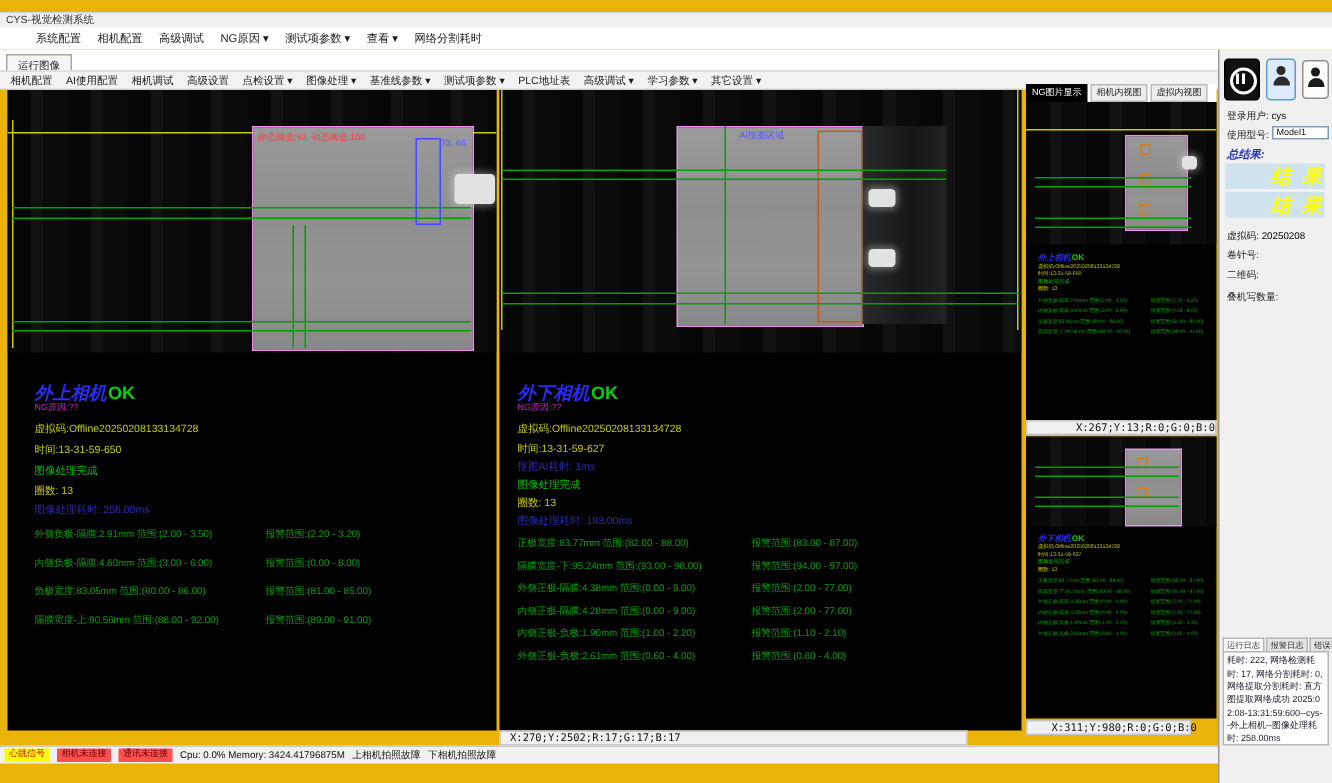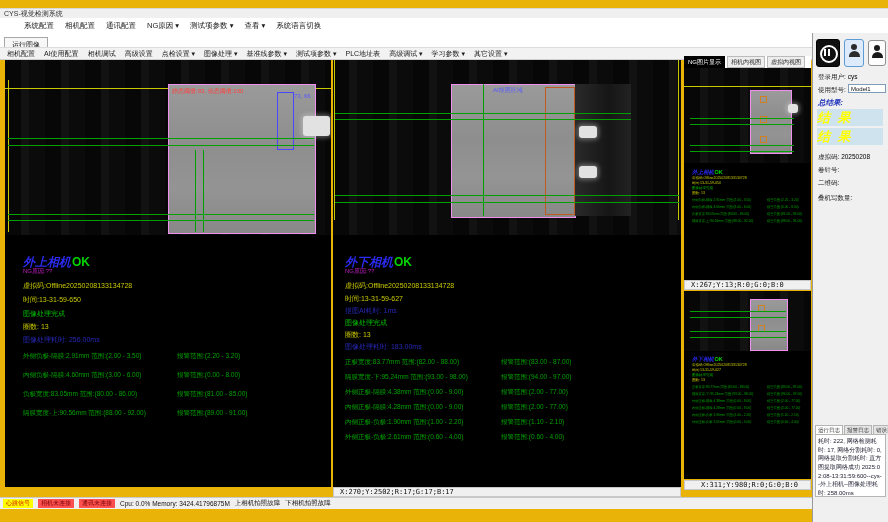--- a/index.html
+++ b/index.html
@@ -58,21 +58,21 @@
   .pausebar{position:absolute;top:9px;width:2px;height:7px;background:#fff;}
   .userbtn{width:18px;height:26px;background:#dceafc;border-color:#5e9bd4;}
   .user2btn{width:16px;height:24px;}
   .phead{width:6px;height:6px;border-radius:50%;background:#2b2b2b;margin:4px auto 0;}
   .pbody{width:11px;height:6px;border-radius:6px 6px 0 0;background:#2b2b2b;margin:1px auto 0;}
   .dark .phead,.dark .pbody{background:#1a1a1a;}
   .fld{position:absolute;font-size:6.5px;color:#222;white-space:nowrap;}
   .fld b{font-weight:normal;color:#000;}
   .modelbox{position:absolute;background:#fff;border:1px solid #7f9db9;font-size:6px;color:#111;line-height:9px;padding:0 2px;width:38px;height:9px;box-sizing:border-box;}
   .totallabel{position:absolute;font-size:7.5px;font-style:italic;font-weight:bold;color:#2233bb;}
-  .resultbox{position:absolute;left:4px;width:66px;height:17px;background:#cfe3ef;color:#ffff00;font-size:13px;font-weight:bold;font-style:italic;text-align:left;line-height:17px;letter-spacing:2px;}
+  .resultbox{position:absolute;left:4px;width:66px;height:17px;background:#cfe3ef;color:#ffff00;font-size:13px;font-weight:bold;font-style:italic;text-align:right;line-height:17px;letter-spacing:2px;}
   .logtabs{position:absolute;left:2px;display:flex;gap:1px;}
   .logtab{background:#e4e4e4;border:1px solid #b5b5b5;border-bottom:none;font-size:5.5px;color:#333;padding:1px 2px;white-space:nowrap;}
   .logtab.sel{background:#fff;}
   .logbox{position:absolute;left:2px;width:71px;background:#fff;border:1px solid #b5b5b5;box-sizing:border-box;font-size:6px;color:#223;line-height:1.45;padding:2px;word-break:break-all;}
 
   
   .bottombar{left:0;top:497px;width:812px;height:12px;background:#f0f0f0;border-top:1px solid #c9c9c9;display:flex;align-items:center;gap:5px;padding-left:3px;box-sizing:border-box;font-size:6.5px;color:#111;}
   .badge{padding:0 3px;line-height:9px;font-size:6px;}
   .badge.hb{background:#ffff00;color:#cc0000;}
   .badge.err{background:#ff5050;color:#6d0000;}
@@ -81,25 +81,25 @@
 <body>
 
 <div class="screen">
 
   <div class="abs titlebar">CYS-视觉检测系统</div>
 
   <div class="abs logo">C</div>
   <div class="abs menubar">
     <span>系统配置</span>
     <span>相机配置</span>
-    <span>通讯配置</span>
+    <span>高级调试</span>
     <span>NG原因 ▾</span>
     <span>测试项参数 ▾</span>
     <span>查看 ▾</span>
-    <span>系统语言切换</span>
+    <span>网络分割耗时</span>
   </div>
 
   <div class="abs tabrow">
     <span class="runtab">运行图像</span>
   </div>
 
   <div class="abs toolbar">
     <span>相机配置</span>
     <span>AI使用配置</span>
     <span>相机调试</span>
@@ -187,21 +187,21 @@
     <div class="mrow" style="left:168px;top:313px;">报警范围:(94.00 - 97.00)</div>
     <div class="mrow" style="left:12px;top:328px;">外侧正极-隔膜:4.38mm 范围:(0.00 - 9.00)</div>
     <div class="mrow" style="left:168px;top:328px;">报警范围:(2.00 - 77.00)</div>
     <div class="mrow" style="left:12px;top:343px;">内侧正极-隔膜:4.28mm 范围:(0.00 - 9.00)</div>
     <div class="mrow" style="left:168px;top:343px;">报警范围:(2.00 - 77.00)</div>
     <div class="mrow" style="left:12px;top:358px;">内侧正极-负极:1.90mm 范围:(1.00 - 2.20)</div>
     <div class="mrow" style="left:168px;top:358px;">报警范围:(1.10 - 2.10)</div>
     <div class="mrow" style="left:12px;top:373px;">外侧正极-负极:2.61mm 范围:(0.60 - 4.00)</div>
     <div class="mrow" style="left:168px;top:373px;">报警范围:(0.60 - 4.00)</div>
   </div>
-  <div class="coordbar" style="left:333px;top:487px;width:348px;">X:270;Y:2502;R:17;G:17;B:17</div>
+  <div class="coordbar" style="left:333px;top:487px;width:312px;">X:270;Y:2502;R:17;G:17;B:17</div>
 
   <div class="ngheader">
     <span class="nglabel">NG图片显示</span>
     <span class="ngtab">相机内视图</span>
     <span class="ngtab">虚拟内视图</span>
   </div>
 
   <div class="view" style="left:684px;top:68px;width:127px;height:212px;">
     <div class="machine-bg" style="height:95px;"></div>
     <div class="hline yellow" style="left:0;top:18px;width:127px;"></div>
@@ -223,21 +223,21 @@
       <div class="mrow" style="left:0;top:60px;">外侧负极-隔膜:2.91mm 范围:(2.00 - 3.50)</div>
       <div class="mrow" style="left:150px;top:60px;">报警范围:(2.20 - 3.20)</div>
       <div class="mrow" style="left:0;top:74px;">内侧负极-隔膜:4.60mm 范围:(3.00 - 6.00)</div>
       <div class="mrow" style="left:150px;top:74px;">报警范围:(0.00 - 8.00)</div>
       <div class="mrow" style="left:0;top:88px;">负极宽度:83.05mm 范围:(80.00 - 86.00)</div>
       <div class="mrow" style="left:150px;top:88px;">报警范围:(81.00 - 85.00)</div>
       <div class="mrow" style="left:0;top:102px;">隔膜宽度-上:90.56mm 范围:(88.00 - 92.00)</div>
       <div class="mrow" style="left:150px;top:102px;">报警范围:(89.00 - 91.00)</div>
     </div>
   </div>
-  <div class="coordbar" style="left:684px;top:280px;width:127px;">X:267;Y:13;R:0;G:0;B:0</div>
+  <div class="coordbar" style="left:684px;top:280px;width:127px;text-align:right;">X:267;Y:13;R:0;G:0;B:0</div>
 
   <div class="view" style="left:684px;top:291px;width:127px;height:188px;">
     <div class="machine-bg" style="height:60px;"></div>
     <div class="grayimg" style="left:66px;top:8px;width:36px;height:50px;"></div>
     <div class="mini-sq" style="left:74px;top:14px;width:5px;height:5px;"></div>
     <div class="mini-sq" style="left:74px;top:34px;width:5px;height:5px;"></div>
     <div class="hline green" style="left:6px;top:20px;width:96px;"></div>
     <div class="hline green" style="left:6px;top:26px;width:96px;"></div>
     <div class="hline green" style="left:6px;top:40px;width:96px;"></div>
     <div class="hline green" style="left:6px;top:46px;width:96px;"></div>
@@ -254,21 +254,21 @@
       <div class="mrow" style="left:0;top:88px;">外侧正极-隔膜:4.38mm 范围:(0.00 - 9.00)</div>
       <div class="mrow" style="left:150px;top:88px;">报警范围:(2.00 - 77.00)</div>
       <div class="mrow" style="left:0;top:102px;">内侧正极-隔膜:4.28mm 范围:(0.00 - 9.00)</div>
       <div class="mrow" style="left:150px;top:102px;">报警范围:(2.00 - 77.00)</div>
       <div class="mrow" style="left:0;top:116px;">内侧正极-负极:1.90mm 范围:(1.00 - 2.20)</div>
       <div class="mrow" style="left:150px;top:116px;">报警范围:(1.10 - 2.10)</div>
       <div class="mrow" style="left:0;top:130px;">外侧正极-负极:2.61mm 范围:(0.60 - 4.00)</div>
       <div class="mrow" style="left:150px;top:130px;">报警范围:(0.60 - 4.00)</div>
     </div>
   </div>
-  <div class="coordbar" style="left:684px;top:480px;width:127px;padding-left:16px;">X:311;Y:980;R:0;G:0;B:0</div>
+  <div class="coordbar" style="left:684px;top:480px;width:110px;padding-left:16px;">X:311;Y:980;R:0;G:0;B:0</div>
 
   <div class="abs sidepanel">
     <div class="btnrow">
       <div class="ctlbtn pausebtn">
         <div class="pausering"></div>
         <div class="pausebar" style="left:7px;"></div>
         <div class="pausebar" style="left:11px;"></div>
       </div>
       <div class="ctlbtn userbtn">
         <div class="phead"></div>

